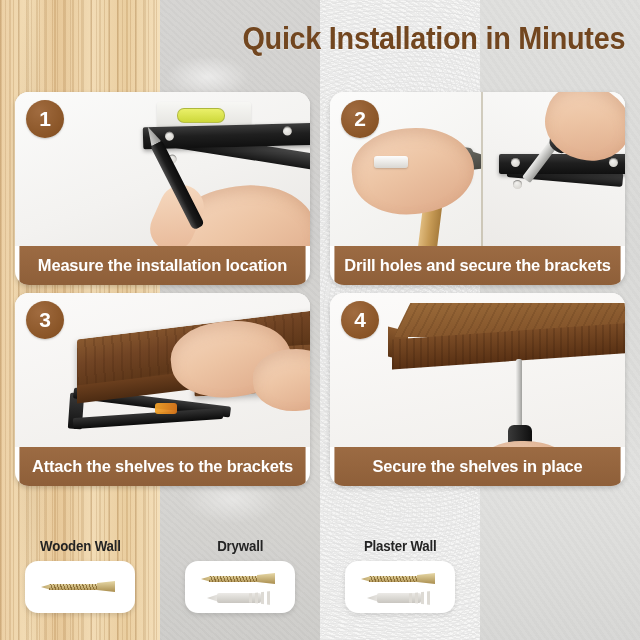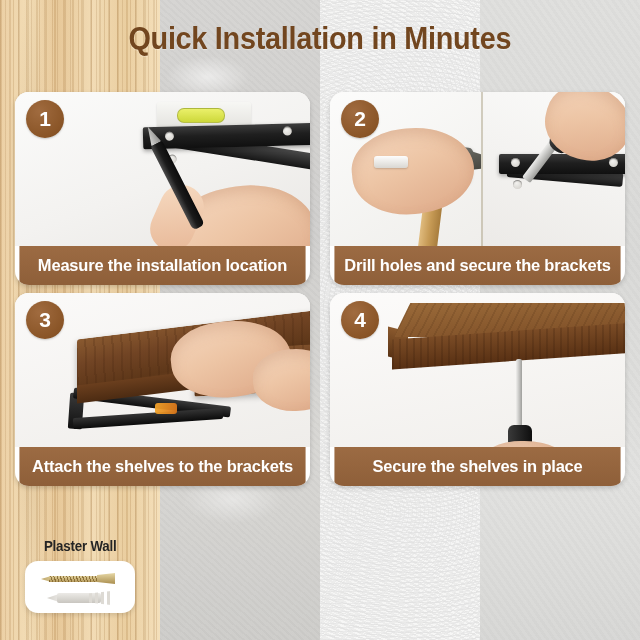--- a/index.html
+++ b/index.html
@@ -54,21 +54,21 @@
     background:
       radial-gradient(ellipse 70px 40px at 40% 20%, rgba(255,255,255,.5), rgba(255,255,255,0) 70%),
       radial-gradient(ellipse 60px 30px at 70% 62%, rgba(190,190,190,.2), rgba(190,190,190,0) 72%),
       repeating-linear-gradient(55deg, rgba(185,185,185,.06) 0 3px, rgba(255,255,255,.06) 3px 6px),
       linear-gradient(180deg,#dededc 0%,#d8d8d6 40%,#e0e0de 75%,#d6d6d4 100%);
   }
 
   
   .title{
     position:absolute;top:0;left:0;width:640px;height:78px;z-index:3;
-    display:flex;align-items:center;justify-content:center;
+    display:flex;align-items:center;justify-content:flex-end;
   }
   .title h1{
     margin:0;font-size:31px;font-weight:bold;letter-spacing:-.3px;
     color:#72461f;
     font-family:"Liberation Sans Narrow","Liberation Sans",sans-serif;
     transform:scaleX(.93);
     text-shadow:0 1px 1px rgba(255,255,255,.35);
     white-space:nowrap;
   }
 
@@ -409,21 +409,46 @@
         <div class="hand s4-hand"></div>
       </div>
       <div class="badge">4</div>
       <div class="caption">Secure the shelves in place</div>
     </div>
 
   </div>
 
   <div class="walltypes">
 
-
+    <div class="wt">
+      <div class="wt-label">Wooden Wall</div>
+      <div class="wt-card">
+        <div class="screw single-screw">
+          <div class="point"></div>
+          <div class="shank"></div>
+          <div class="head"></div>
+        </div>
+      </div>
+    </div>
+
+    <div class="wt">
+      <div class="wt-label">Drywall</div>
+      <div class="wt-card">
+        <div class="screw pair-screw">
+          <div class="point"></div>
+          <div class="shank"></div>
+          <div class="head"></div>
+        </div>
+        <div class="anchor pair-anchor">
+          <div class="nose"></div>
+          <div class="body"></div>
+          <div class="fins"></div>
+        </div>
+      </div>
+    </div>
 
     <div class="wt">
       <div class="wt-label">Plaster Wall</div>
       <div class="wt-card">
         <div class="screw pair-screw">
           <div class="point"></div>
           <div class="shank"></div>
           <div class="head"></div>
         </div>
         <div class="anchor pair-anchor">

